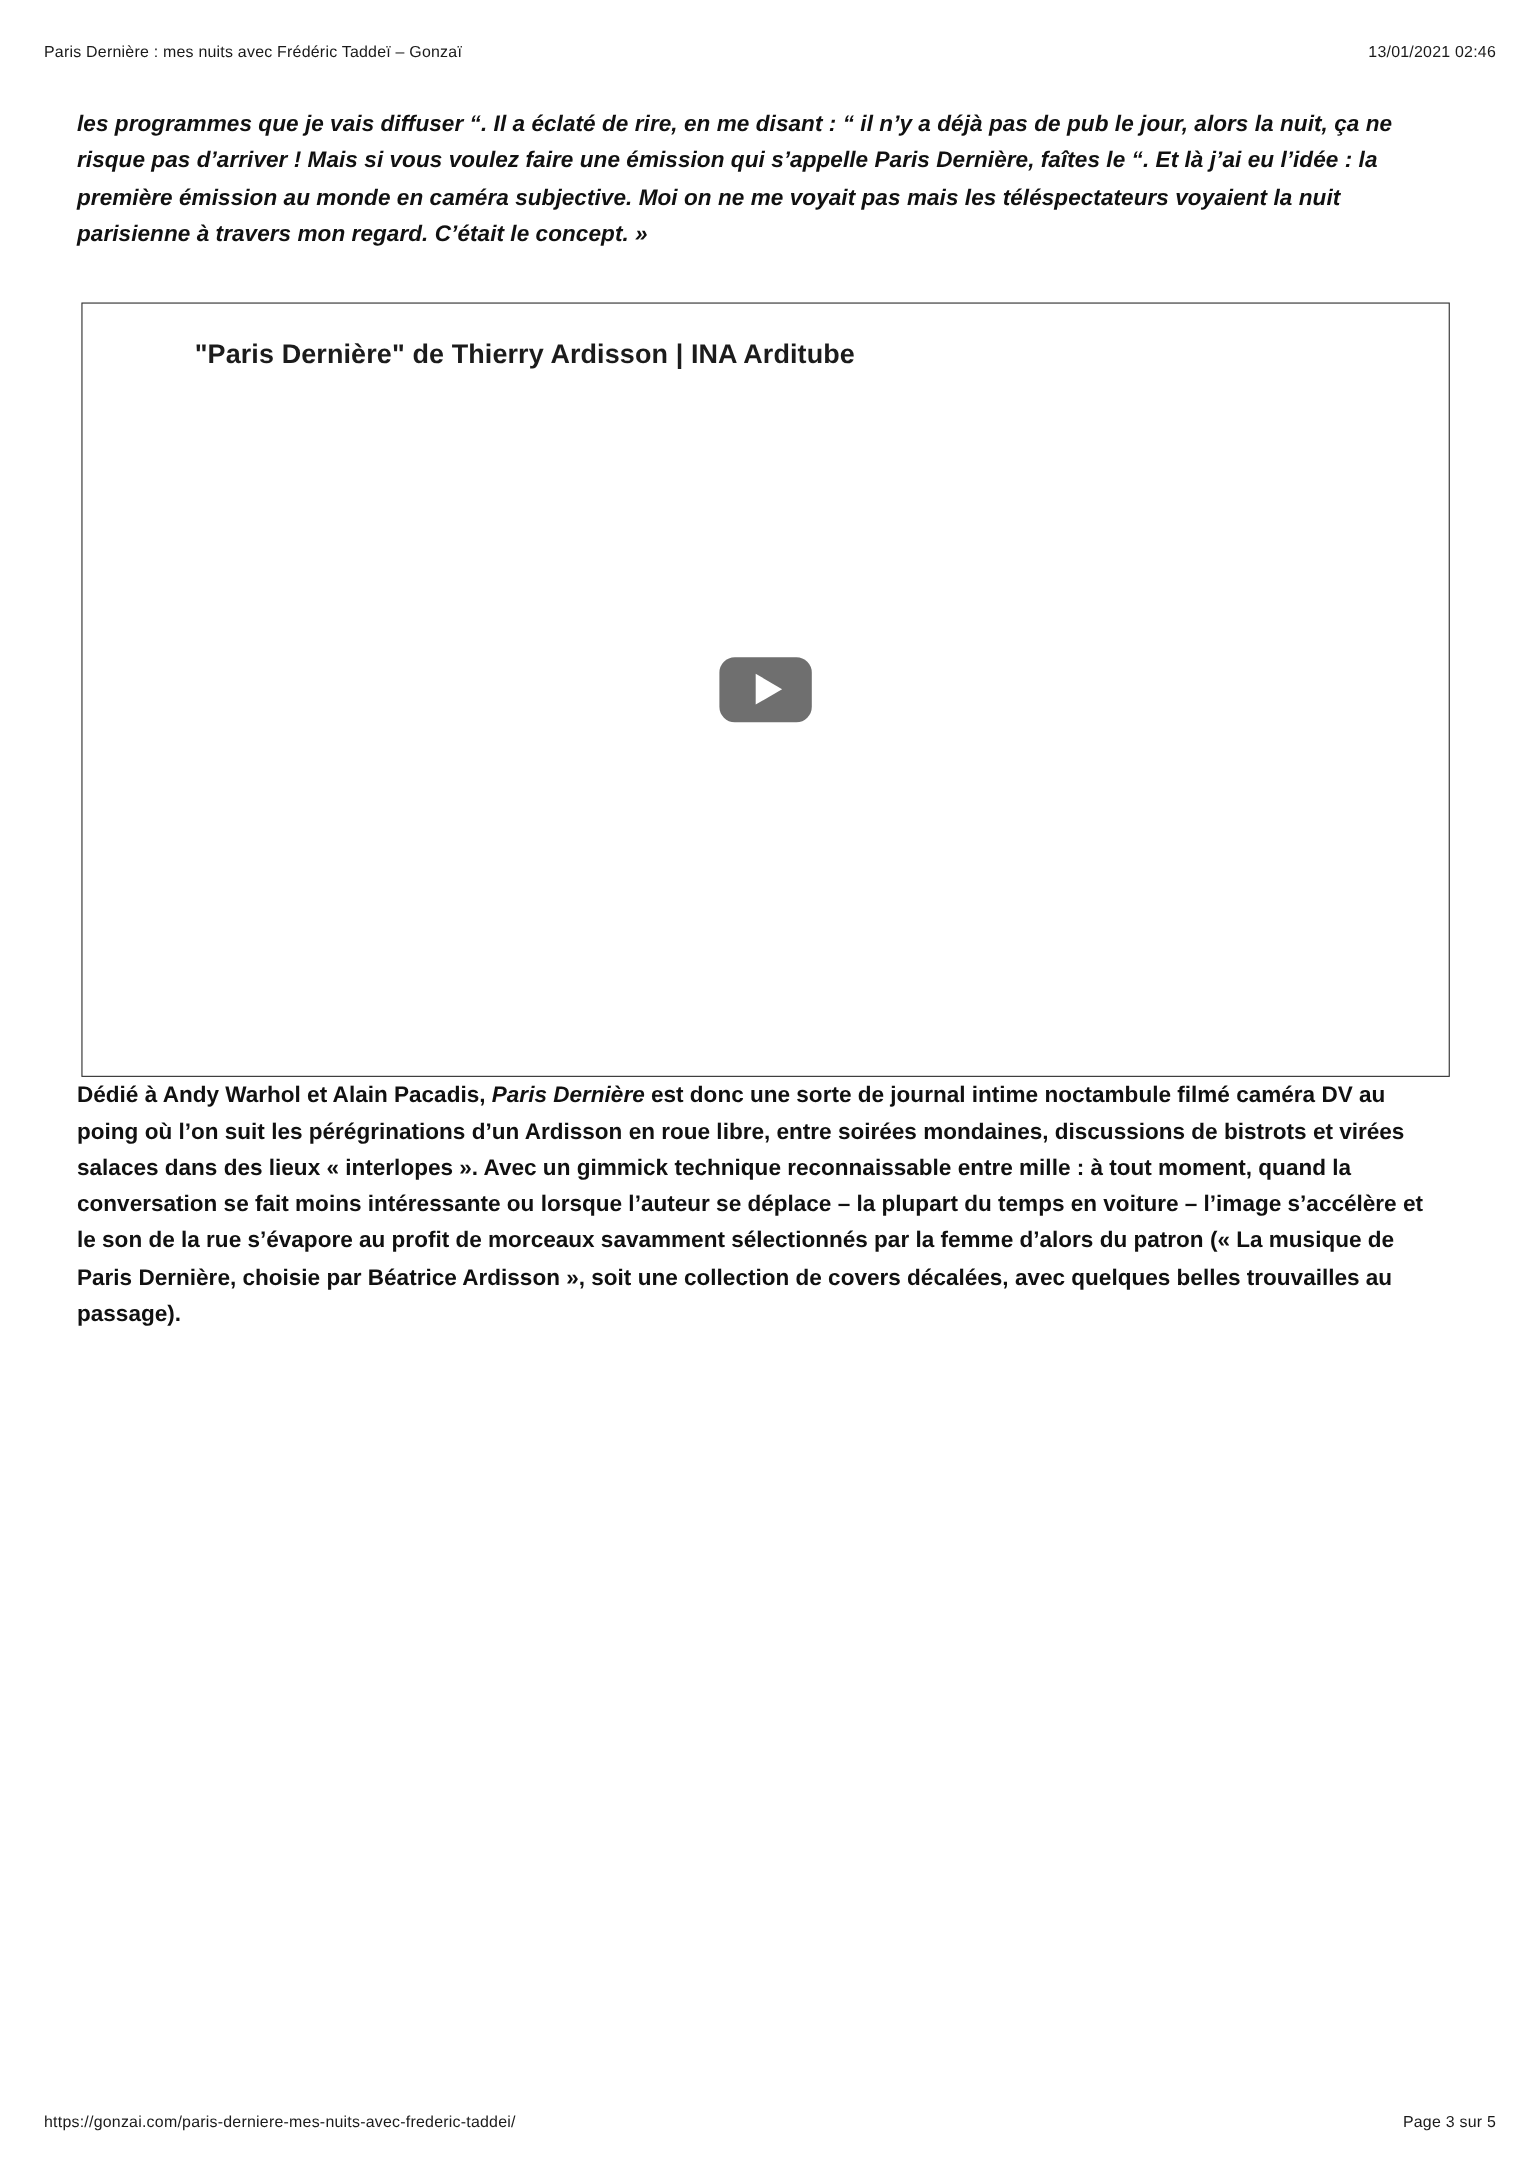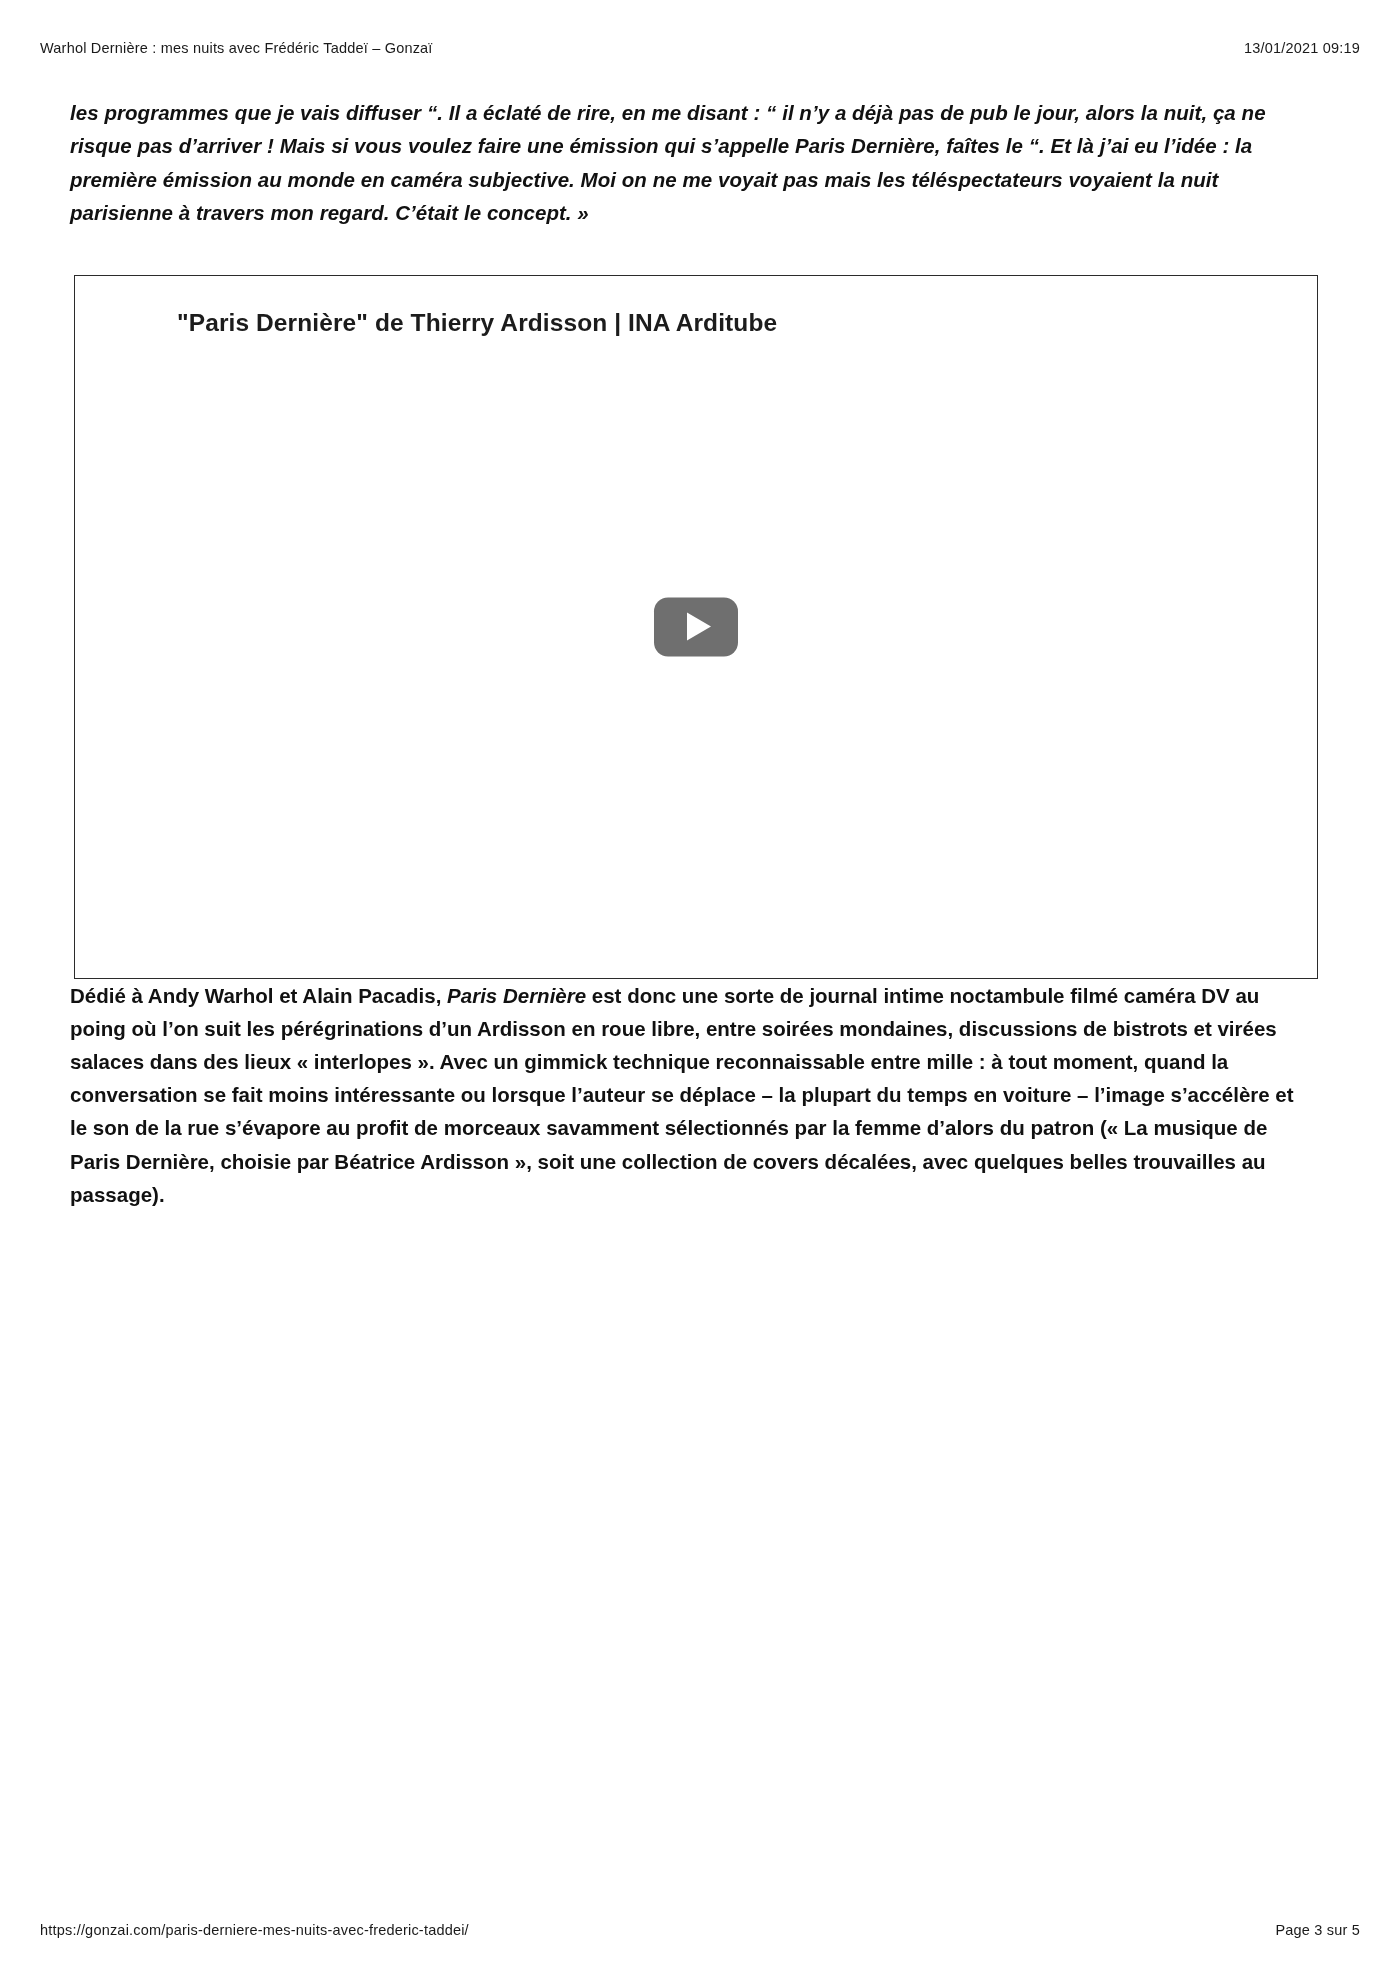--- a/index.html
+++ b/index.html
@@ -140,22 +140,22 @@
   .page-footer .pagenum {
     white-space: nowrap;
   }
 </style>
 </head>
 <body>
 
 <div class="page">
 
   <div class="page-header">
-    <div class="left">Warhol Dernière : mes nuits avec Frédéric Taddeï – Gonzaï</div>
-    <div class="right">13/01/2021 09:19</div>
+    <div class="left">Paris Dernière : mes nuits avec Frédéric Taddeï – Gonzaï</div>
+    <div class="right">13/01/2021 02:46</div>
   </div>
 
   <div class="content">
 
     <p class="body-text italic-quote">les programmes que je vais diffuser “. Il a éclaté de rire, en me disant : “ il n’y a déjà pas de pub le jour, alors la nuit, ça ne risque pas d’arriver ! Mais si vous voulez faire une émission qui s’appelle Paris Dernière, faîtes le “. Et là j’ai eu l’idée : la première émission au monde en caméra subjective. Moi on ne me voyait pas mais les téléspectateurs voyaient la nuit parisienne à travers mon regard. C’était le concept. »</p>
 
     <div class="video-embed">
       <div class="video-title">"Paris Dernière" de Thierry Ardisson | INA Arditube</div>
       <div class="play-button">
         <div class="play-triangle"></div>

